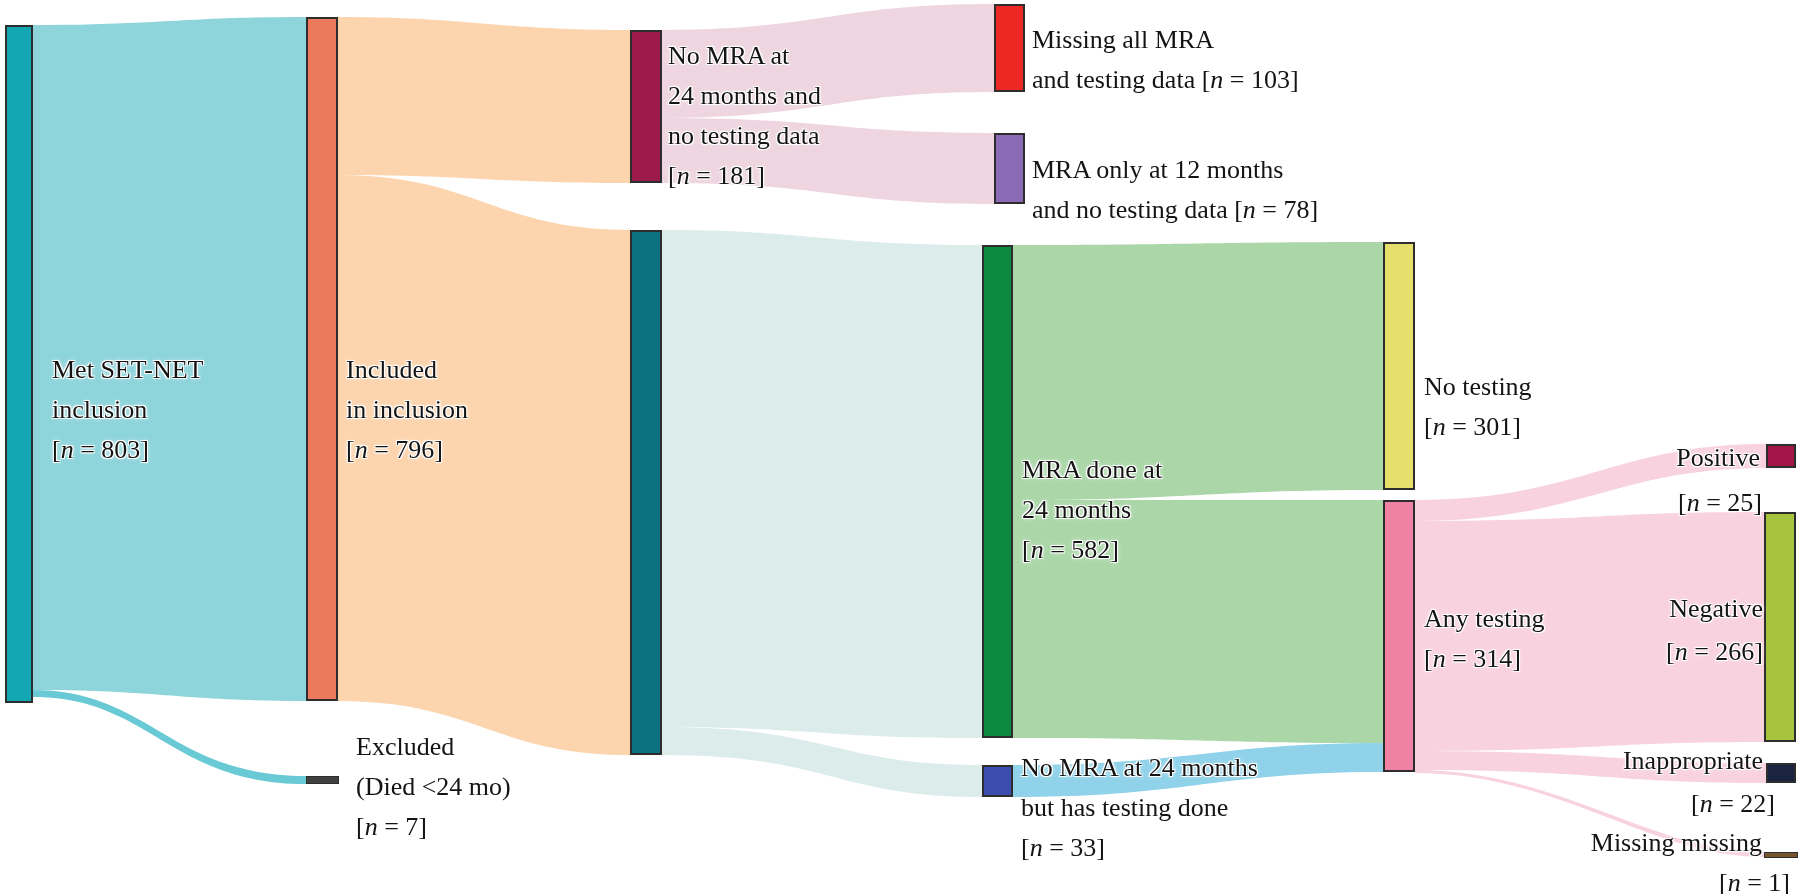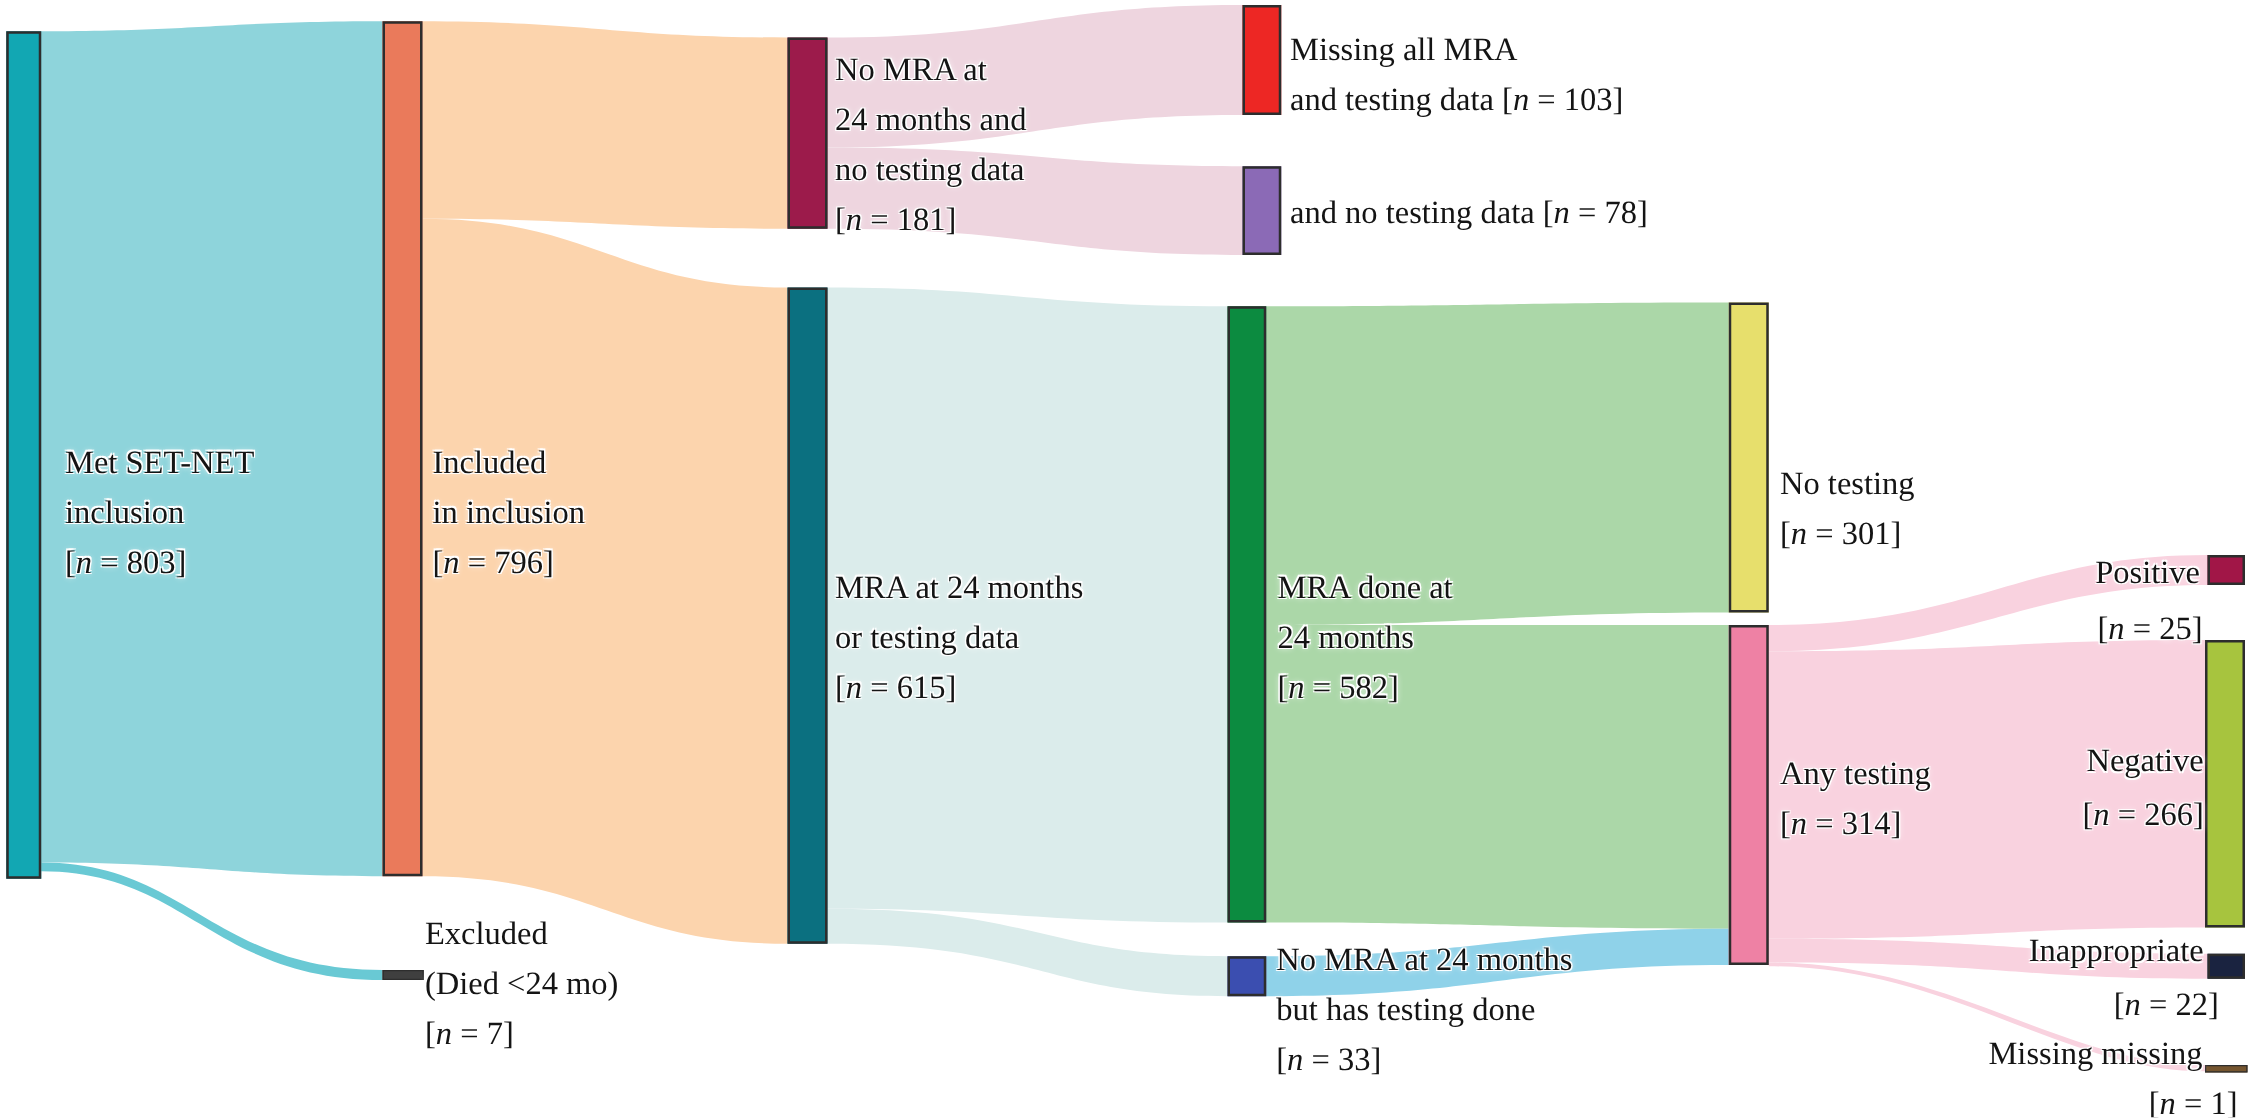--- a/index.html
+++ b/index.html
@@ -57,45 +57,41 @@
     <div class="ln">inclusion</div>
     <div class="ln">[<i>n</i> = 803]</div>
   </div>
 
   <div class="lbl" style="left:346px;top:350px">
     <div class="ln">Included</div>
     <div class="ln">in inclusion</div>
     <div class="ln">[<i>n</i> = 796]</div>
   </div>
 
-  <div class="lbl" style="left:340px;top:727px">
+  <div class="lbl" style="left:356px;top:727px">
     <div class="ln">Excluded</div>
     <div class="ln">(Died &lt;24 mo)</div>
     <div class="ln">[<i>n</i> = 7]</div>
   </div>
 
   <div class="lbl" style="left:668px;top:36px">
     <div class="ln">No MRA at</div>
     <div class="ln">24 months and</div>
     <div class="ln">no testing data</div>
     <div class="ln">[<i>n</i> = 181]</div>
   </div>
 
-  <div class="lbl" style="left:668px;top:450px">
-    <div class="ln">MRA at 24 months</div>
-    <div class="ln">or testing data</div>
-    <div class="ln">[<i>n</i> = 615]</div>
-  </div>
 
   <div class="lbl" style="left:1032px;top:20px">
     <div class="ln">Missing all MRA</div>
     <div class="ln">and testing data [<i>n</i> = 103]</div>
   </div>
 
   <div class="lbl" style="left:1032px;top:150px">
+    <div class="ln">MRA only at 12 months</div>
     <div class="ln">and no testing data [<i>n</i> = 78]</div>
   </div>
 
   <div class="lbl" style="left:1022px;top:450px">
     <div class="ln">MRA done at</div>
     <div class="ln">24 months</div>
     <div class="ln">[<i>n</i> = 582]</div>
   </div>
 
   <div class="lbl" style="left:1021px;top:748px">

